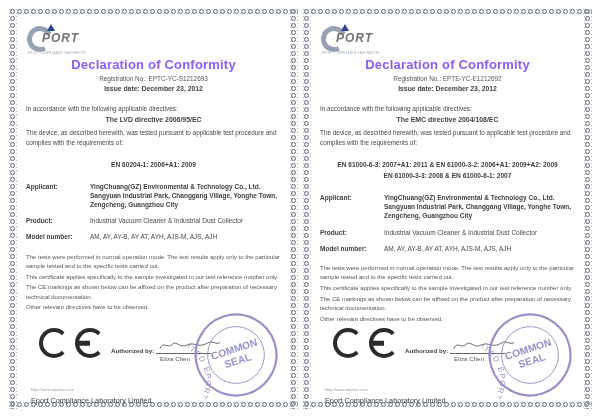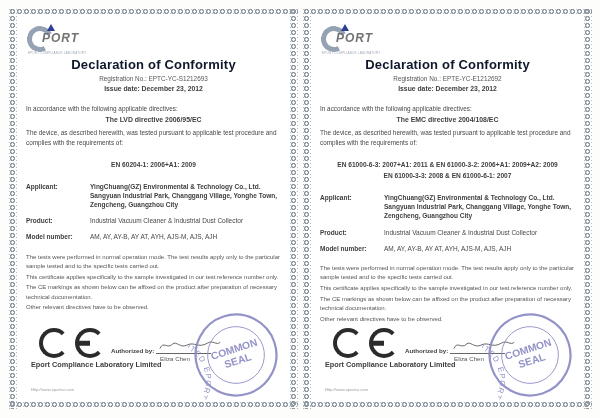--- a/index.html
+++ b/index.html
@@ -27,21 +27,21 @@
   .logo-c{position:absolute;left:0;top:2px;width:16px;height:16px;border:5px solid #94a2b4;
           border-radius:50%;border-right-color:transparent;transform:rotate(18deg);}
   .logo-tri{position:absolute;left:20px;top:0;width:0;height:0;
             border-left:4px solid transparent;border-right:4px solid transparent;
             border-bottom:7px solid #2d3f92;}
   .logo-text{position:absolute;left:15px;top:7px;font-weight:bold;color:#737373;
              font-size:12px;letter-spacing:1px;font-style:italic;}
   .logo-tag{position:absolute;left:1px;top:27px;font-size:5px;color:#9aa4b0;
             transform:scale(0.6);transform-origin:0 0;white-space:nowrap;letter-spacing:0.4px;}
 
-  .title{text-align:center;font-size:13px;font-weight:bold;color:#0f172a;margin-top:1px;letter-spacing:0.2px;}
+  .title{text-align:center;font-size:13px;font-weight:bold;color:#8b5cf6;margin-top:1px;letter-spacing:0.2px;}
   .reg{text-align:center;font-size:6.4px;margin-top:3px;color:#565656;}
   .issue{text-align:center;font-size:6.8px;font-weight:bold;margin-top:3px;color:#3e3e3e;}
   .intro{font-size:6.4px;margin:13px 9px 0 9px;}
   .directive{text-align:center;font-weight:bold;font-size:6.9px;margin-top:4px;color:#3e3e3e;}
   .tested{font-size:6.4px;margin:5px 9px 0 9px;line-height:1.55;}
   .standards{text-align:center;font-weight:bold;font-size:6.6px;margin-top:11px;
              line-height:1.7;color:#3e3e3e;}
   .fields{display:grid;grid-template-columns:64px 1fr;row-gap:7px;margin:12px 9px 0 9px;
           font-size:6.5px;line-height:1.4;}
   .flabel{font-weight:bold;color:#3e3e3e;}
@@ -62,21 +62,21 @@
   .auth-label{font-size:6.2px;font-weight:bold;color:#3e3e3e;white-space:nowrap;}
   .sigline{flex:1;border-bottom:1px solid #666;height:15px;position:relative;margin-left:2px;}
   .sigline svg{position:absolute;left:2px;bottom:0;}
   .signer{font-size:6.2px;color:#555;text-align:center;margin-left:28px;margin-top:1px;}
 
   
   .seal{position:absolute;left:176px;top:296px;width:86px;height:86px;
         transform:rotate(-18deg);opacity:0.92;}
   .seal text,.seal textPath{font-family:"Liberation Sans",sans-serif;}
 
-  .company{position:absolute;left:14px;top:344px;font-size:7.3px;font-weight:bold;color:#3c3c3c;}
+  .company{position:absolute;left:14px;top:380px;font-size:7.3px;font-weight:normal;color:#3c3c3c;}
   .url{position:absolute;left:14px;top:372px;font-size:6px;color:#9a9a9a;
        transform:scale(0.68);transform-origin:0 0;white-space:nowrap;}
 </style>
 </head>
 <body>
 
 <div class="canvas">
 
   <div class="cert left">
     <div class="edge t"></div>

